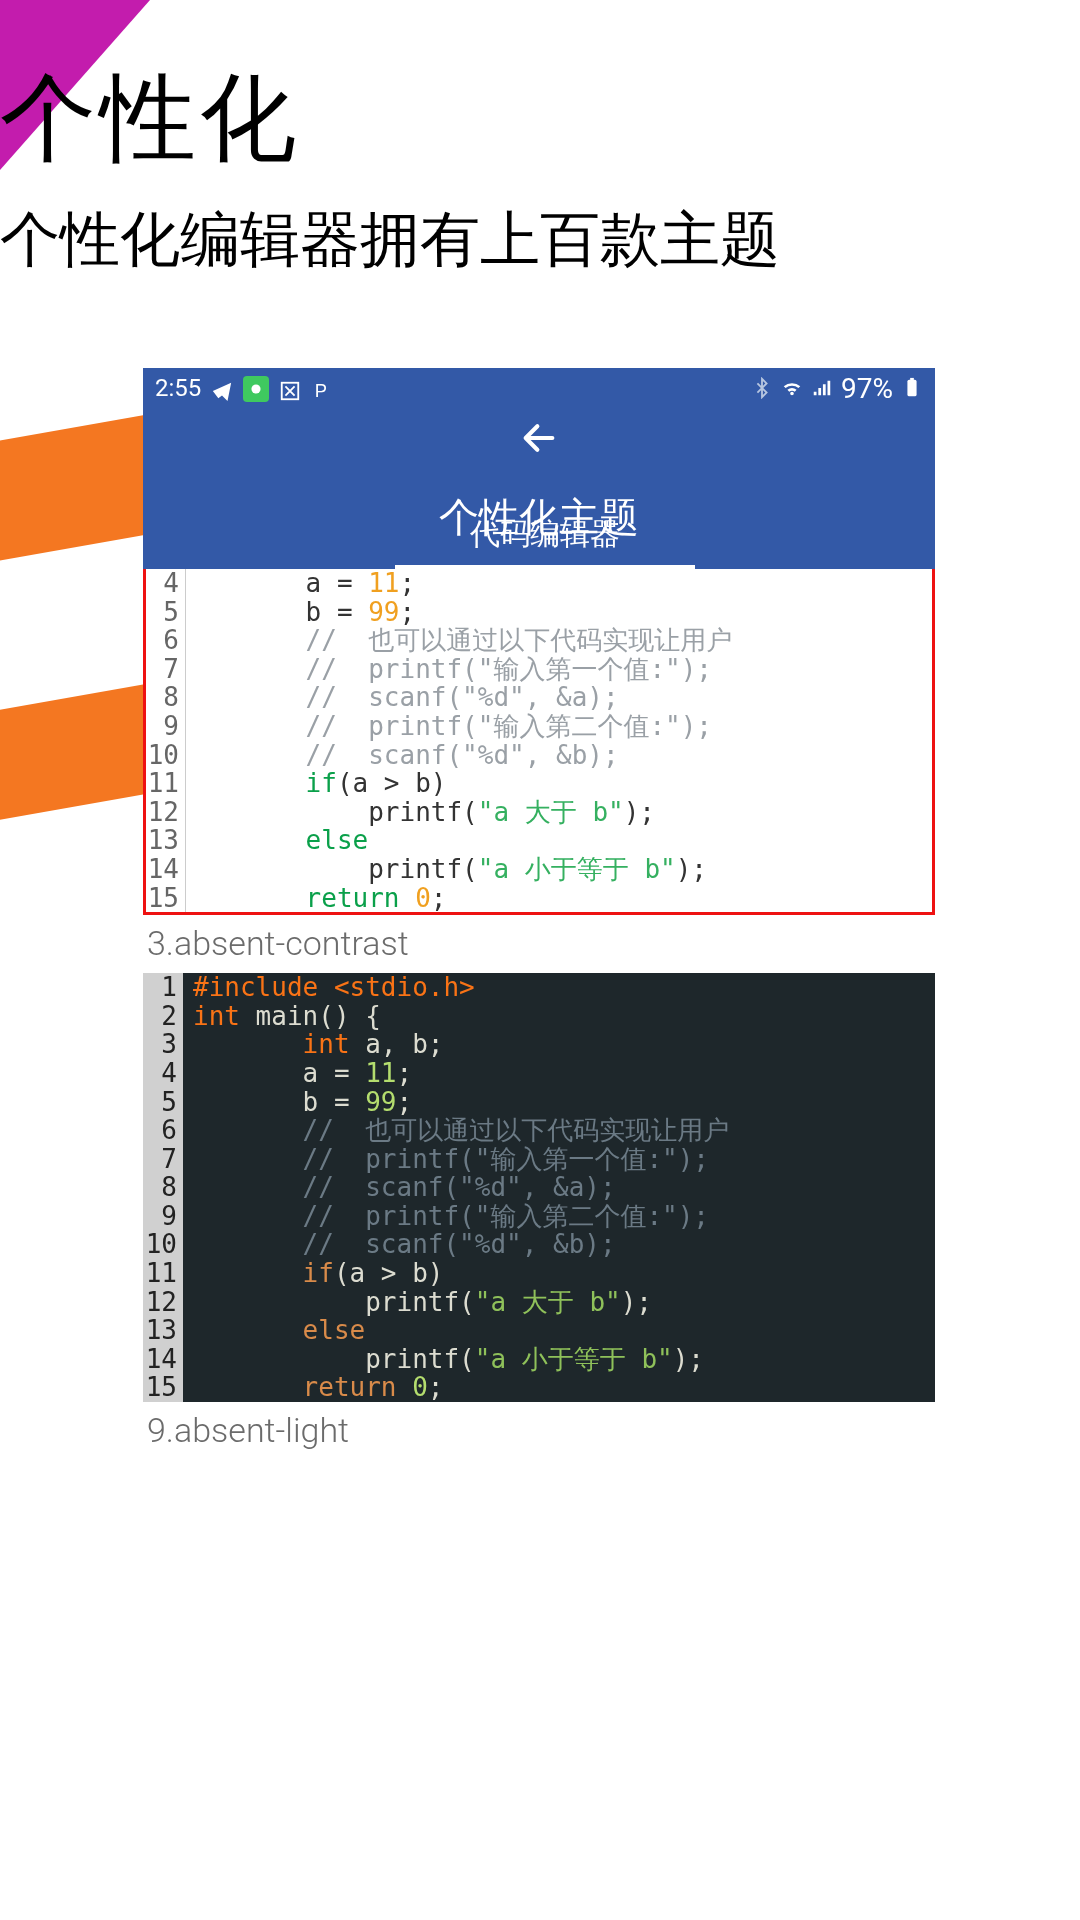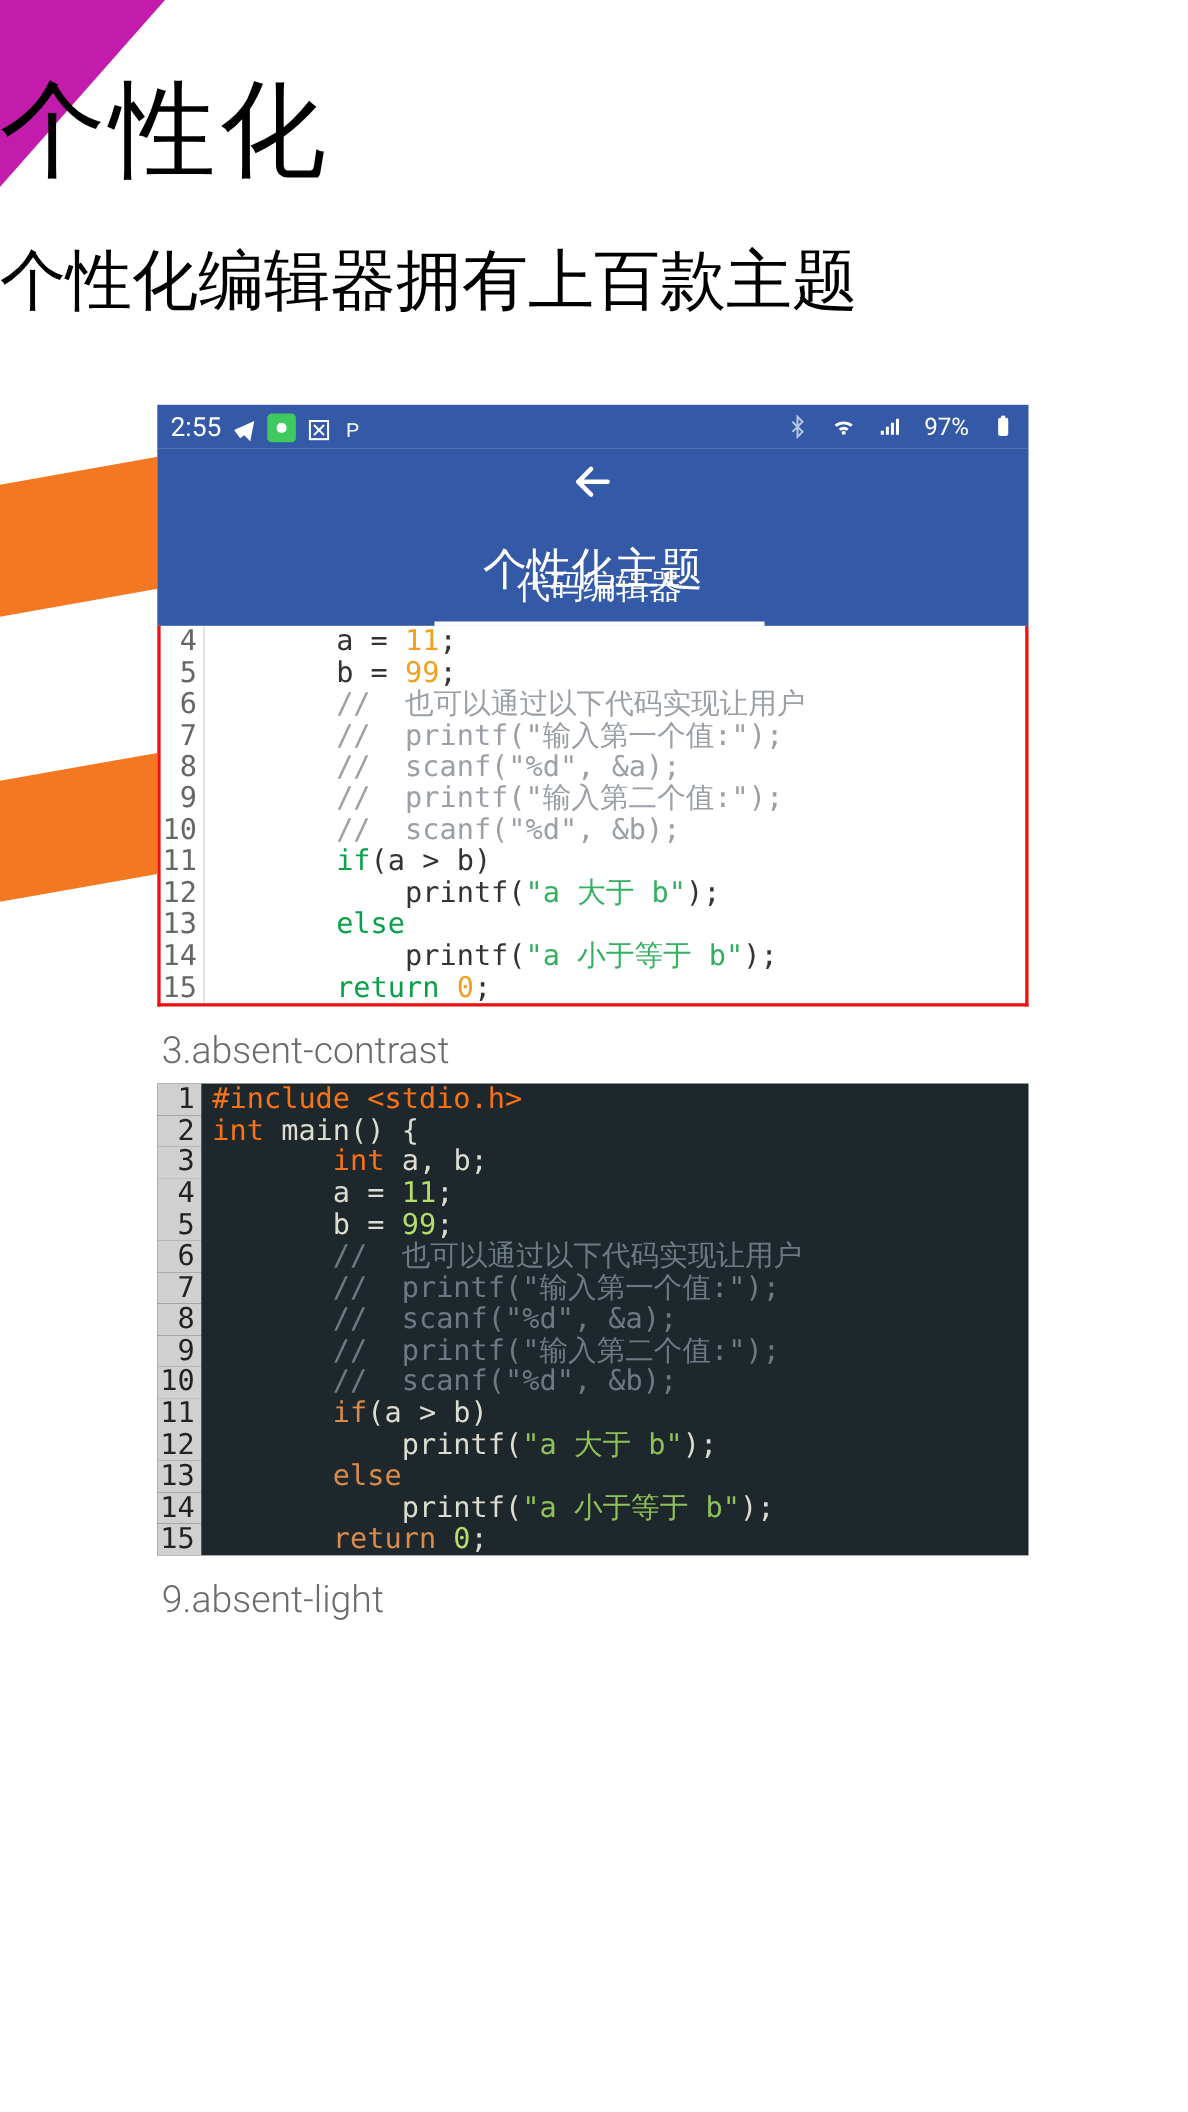--- a/index.html
+++ b/index.html
@@ -5,27 +5,27 @@
     * { margin: 0; padding: 0; box-sizing: border-box; }
     body { width: 1080px; height: 1920px; background: #fff; font-family: -apple-system, "Segoe UI", Roboto, "Helvetica Neue", Arial, "Noto Sans", sans-serif; position: relative; overflow: hidden; }
     
     .decor-triangle-top { position: absolute; top: 0; left: 0; width: 0; height: 0; border-top: 170px solid #c31cad; border-right: 150px solid transparent; z-index: 1; }
     
     .decor-bar1 { position: absolute; top: 430px; left: -40px; width: 200px; height: 120px; background: #f47721; transform: skewY(-10deg); z-index: 0; }
     .decor-bar2 { position: absolute; top: 700px; left: -50px; width: 210px; height: 110px; background: #f47721; transform: skewY(-10deg); z-index: 0; }
     
     .hero { position: relative; text-align: left; padding-top: 55px; z-index: 2; }
     .hero-title { font-size: 96px; font-weight: 400; color: #000; letter-spacing: 4px; }
-    .hero-subtitle { font-size: 60px; font-weight: 400; color: #000; margin-top: 30px; }
+    .hero-subtitle { font-size: 60px; font-weight: 400; color: #000; margin-top: 15px; }
     
     .phone { position: absolute; left: 143px; top: 368px; width: 792px; z-index: 3; background: #fff; }
     
     .statusbar { height: 40px; background: #3359a7; color: #fff; display: flex; align-items: center; justify-content: space-between; padding: 0 12px; font-size: 24px; }
     .statusbar-left { display: flex; align-items: flex-end; gap: 10px; }
-    .statusbar-right { display: flex; align-items: center; gap: 20px; font-size: 22px; }
+    .statusbar-right { display: flex; align-items: center; gap: 8px; font-size: 28px; }
     .sb-icon { display: inline-flex; }
     .sb-icon svg { width: 22px; height: 22px; }
     
     .appbar { background: #3359a7; padding-top: 10px; }
     .appbar-top { display: flex; align-items: center; height: 80px; padding: 0 20px; gap: 32px; flex-direction: column; }
     .back { color: #fff; font-size: 40px; line-height: 1; cursor: pointer; display: inline-flex; }
     .back svg { width: 40px; height: 40px; }
     .appbar-title { color: #fff; font-size: 40px; font-weight: 400; }
     .tabs { display: flex; margin-left: 12px; }
     .tab { flex: 1; text-align: center; padding: 16px 0 14px; color: #fff; font-size: 30px; position: relative; cursor: pointer; }
@@ -53,21 +53,21 @@
     .d-pp { color: #f97316; }
     .d-kw { color: #d98b4a; }
     .d-ty { color: #f97316; }
     .d-id { color: #dcdcd0; }
     .d-num { color: #b4dd6e; }
     .d-cmt { color: #6b7a85; }
     .d-fn { color: #dcdcd0; }
     .d-str { color: #8fc15a; }
     .d-op { color: #dcdcd0; }
     
-    .theme-label { font-size: 34px; color: #6b6b6b; padding: 20px 0 10px 4px; font-weight: 300; }
+    .theme-label { font-size: 34px; color: #6b6b6b; padding: 8px 0 10px 4px; font-weight: 300; }
   </style>
 </head>
 <body>
 
 <div class="decor-triangle-top"></div>
 <div class="decor-bar1"></div>
 <div class="decor-bar2"></div>
 
 <div class="hero">
   <div class="hero-title">个性化</div>

